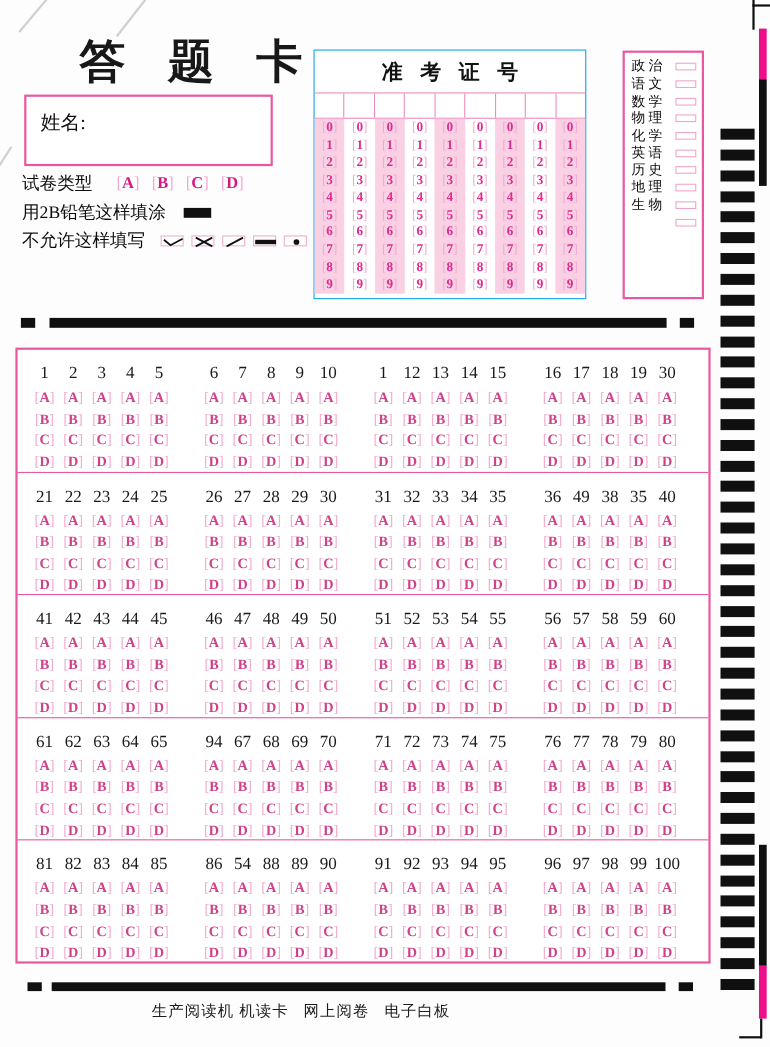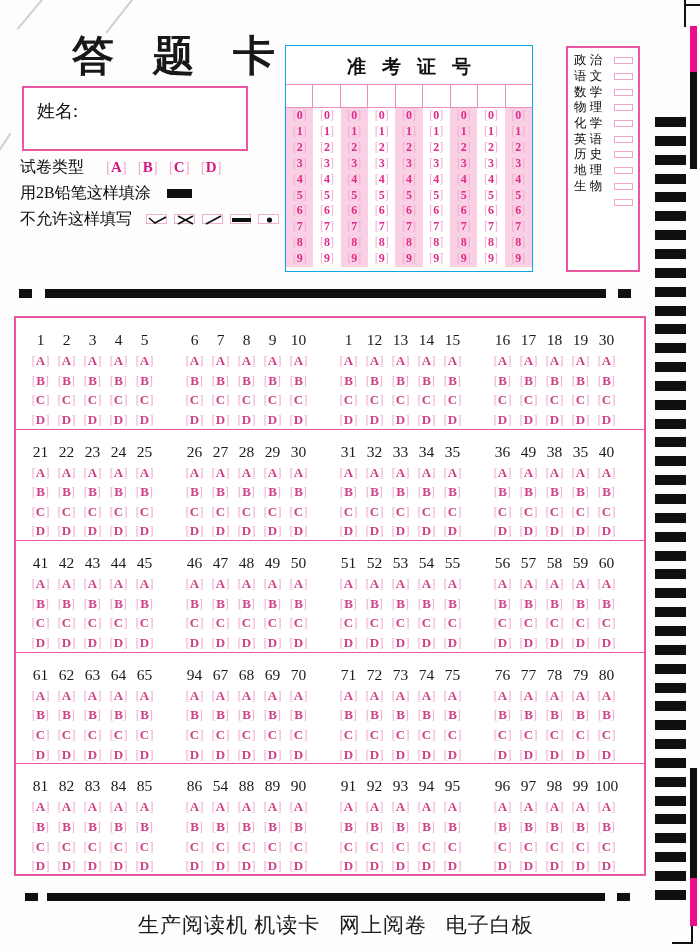--- a/index.html
+++ b/index.html
@@ -53,21 +53,21 @@
   
   .grid { position:absolute; left:14px; top:316px; width:632px; height:560px; border:2px solid #e8579f; background:#fff; }
   .block { height:110.6px; padding:12px 0 0 12px; display:flex; }
   .gdiv { border-top:1.5px solid #e8579f; }
   .grp { width:133px; margin-right:25px; display:flex; justify-content:space-between; }
   .qcell { width:25px; text-align:center; }
   .qnum { height:21px; line-height:20px; font-size:15.5px; color:#1a1a1a; }
   .qbub { height:19.6px; line-height:19.6px; font-size:13px; font-weight:bold; }
   .qbub .lt { color:#cf4288; }
 
-  .footer { position:absolute; left:138px; top:911px; font-size:21px; color:#1c1c1c; white-space:pre; letter-spacing:1px; }
+  .footer { position:absolute; left:138px; top:911px; font-size:14px; color:#1c1c1c; white-space:pre; letter-spacing:1px; }
 </style>
 </head>
 <body>
 
 <div class="page">
 
   <div class="art" style="left:30px;top:-8px;height:42px;transform:rotate(40deg)"></div>
   <div class="art" style="left:120px;top:-10px;height:48px;transform:rotate(38deg)"></div>
   <div class="art" style="left:-2px;top:130px;height:42px;transform:rotate(33deg)"></div>
 

